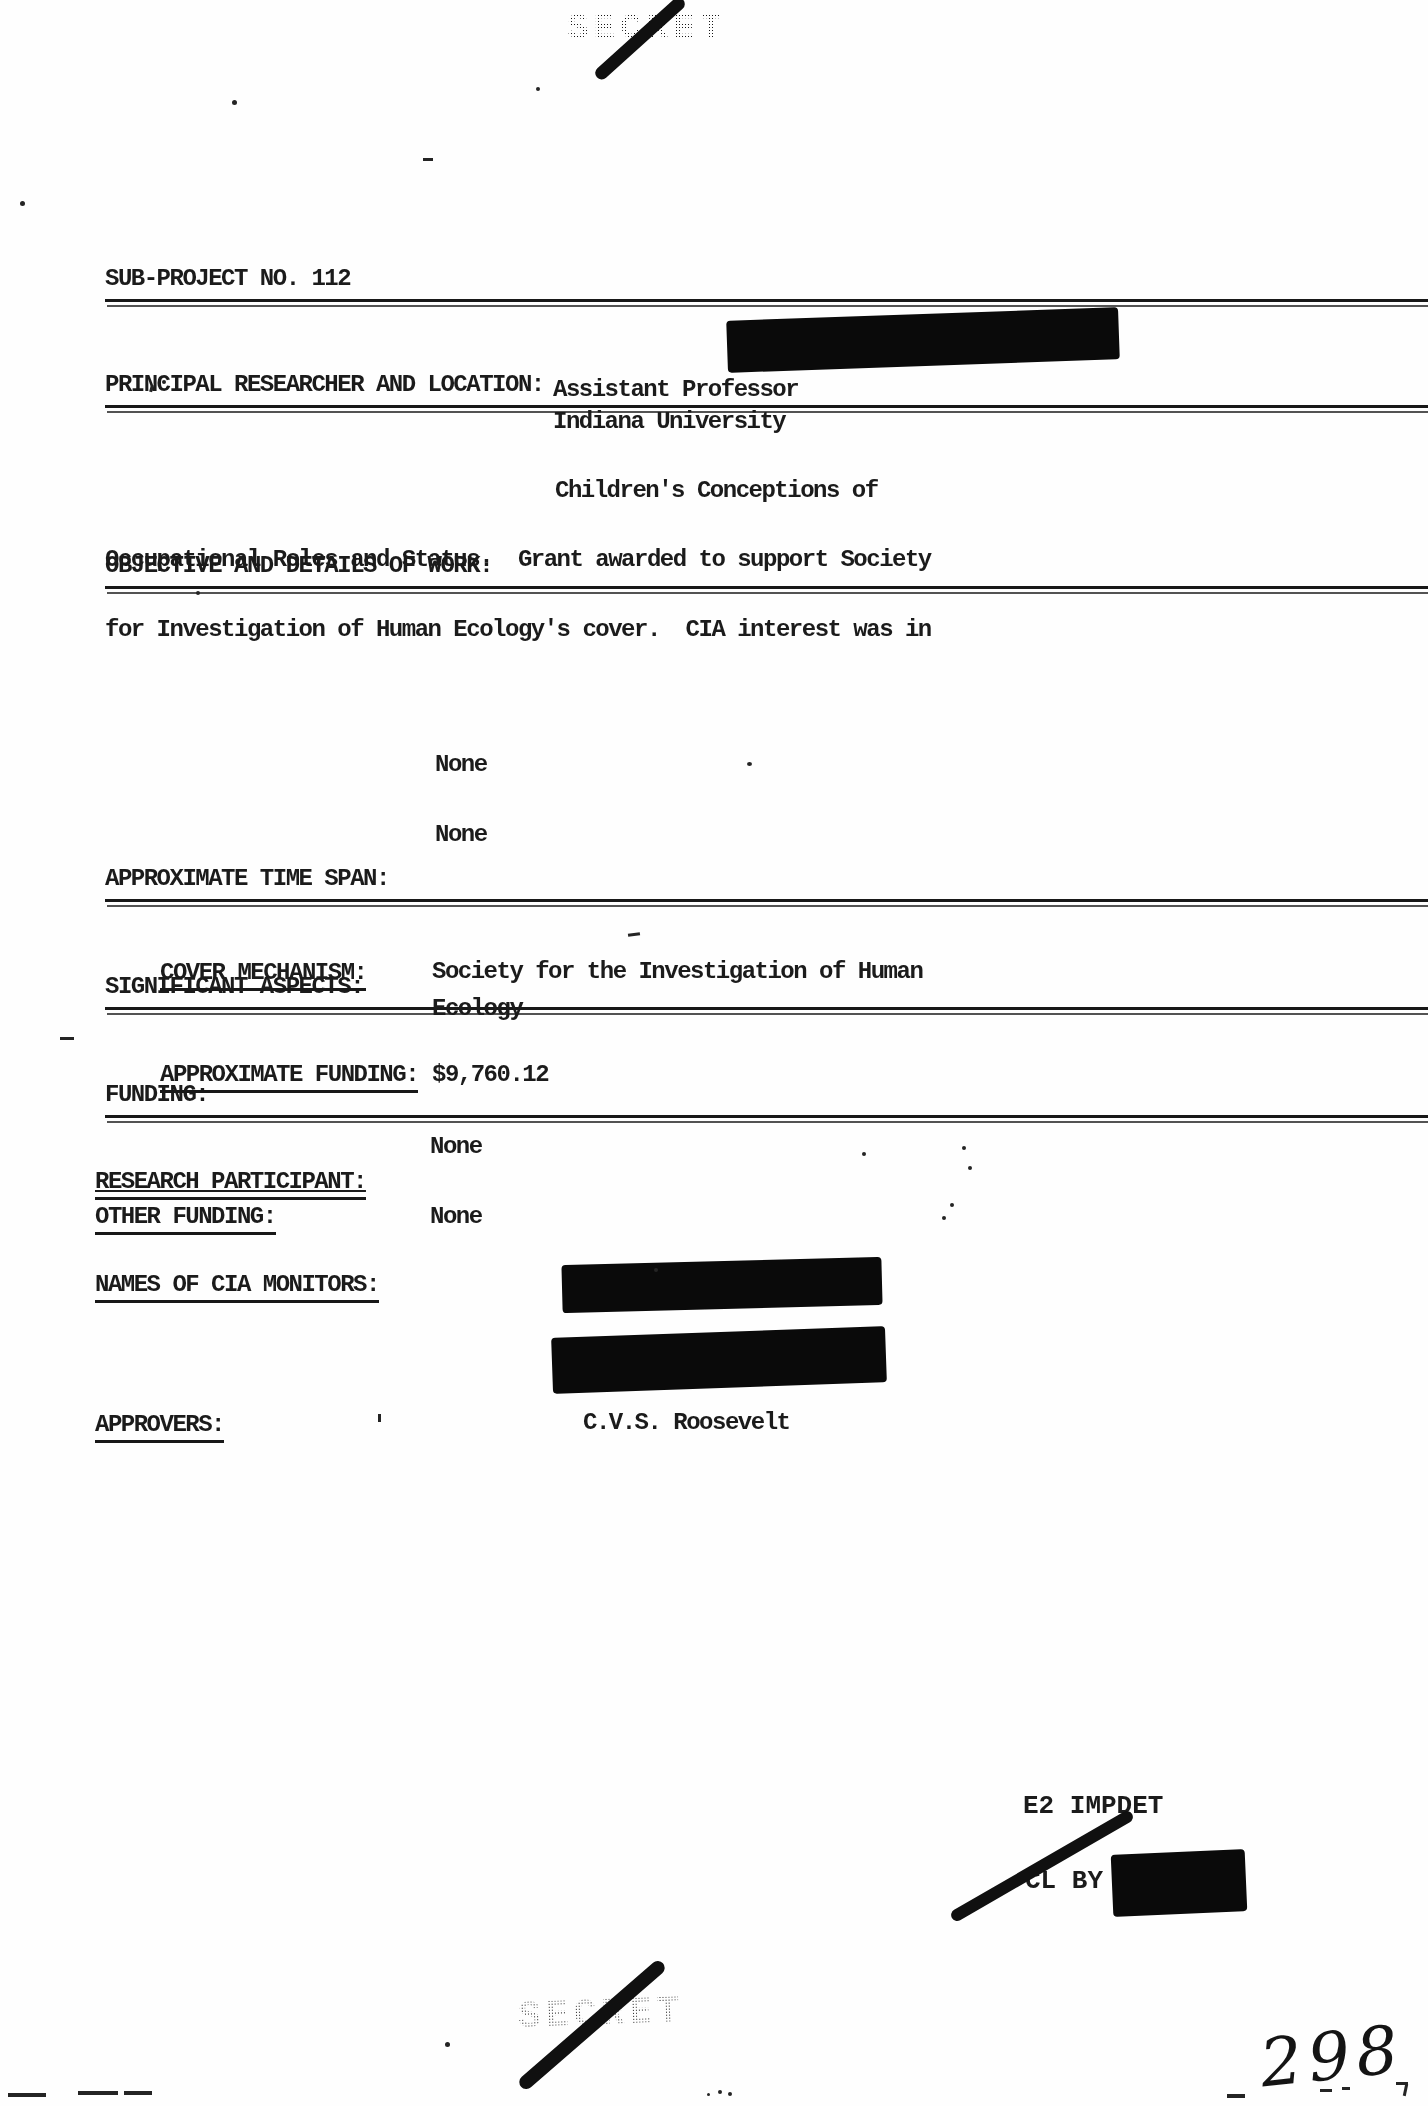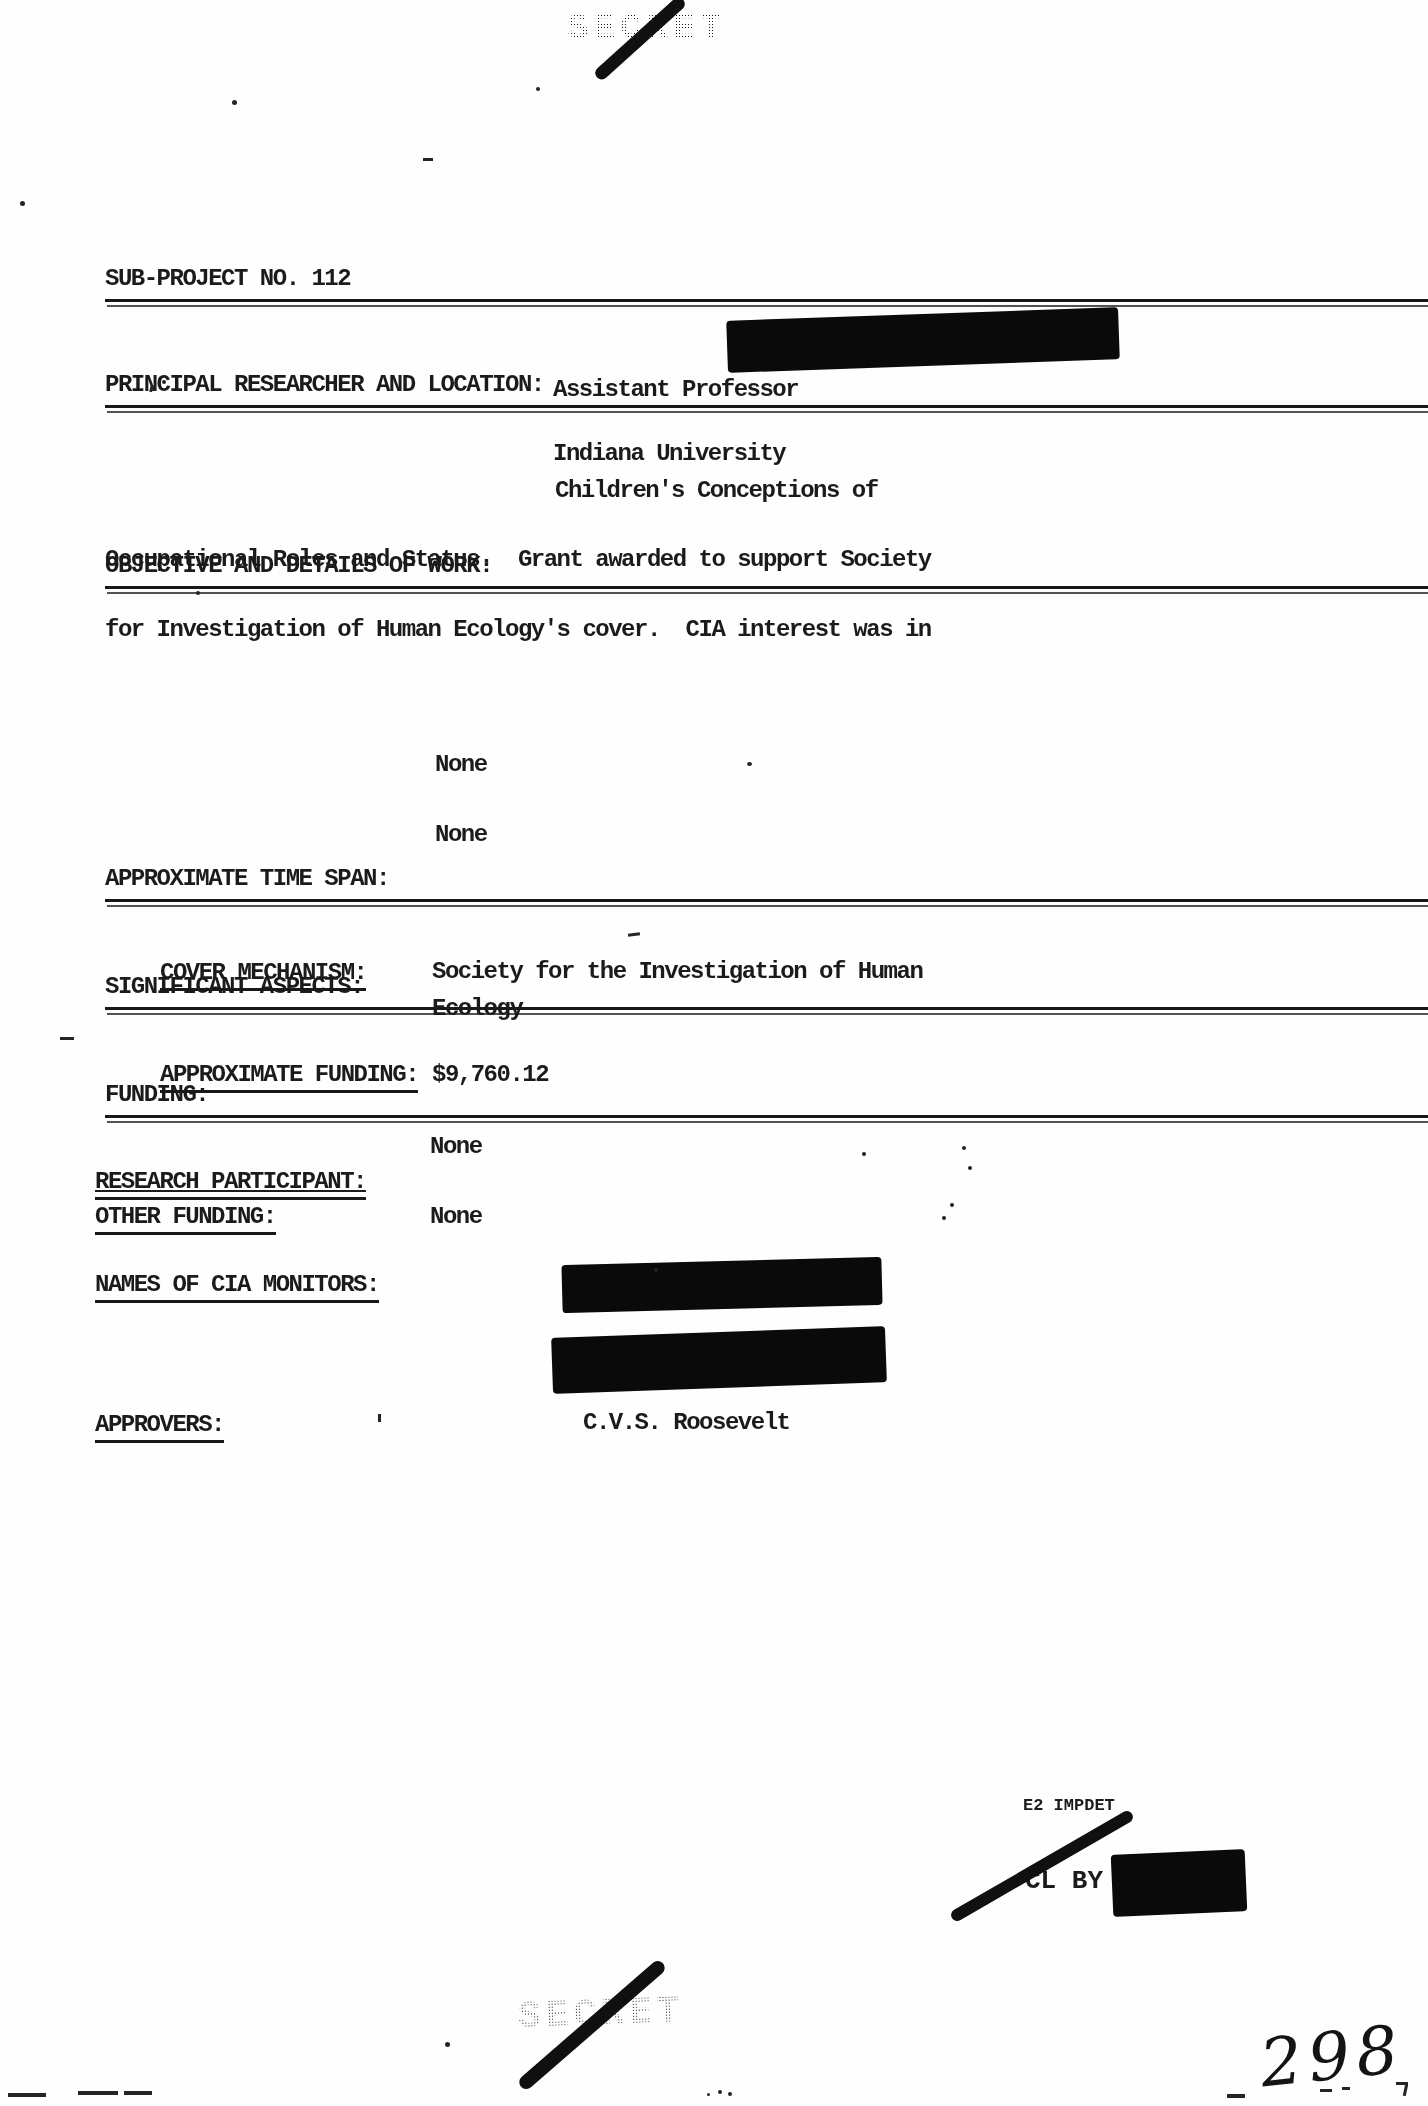--- a/index.html
+++ b/index.html
@@ -61,21 +61,21 @@
 <div class="page">
 
   <div class="abs stamp" style="left:567px; top:8px; font-size:36px;">SECRET</div>
   <div class="slash" style="left:582px; top:32px; width:116px; height:13px; transform:rotate(-42deg);"></div>
 
   <div class="abs doc-text u2" style="left:105px; top:264px;">SUB-PROJECT NO. 112</div>
 
   <div class="abs doc-text u2" style="left:105px; top:332px;">PRINCIPAL RESEARCHER AND LOCATION:</div>
   <div class="redaction" style="left:727px; top:314px; width:392px; height:52px; transform:rotate(-2deg);"></div>
   <div class="abs doc-text" style="left:553px; top:375px;">Assistant Professor</div>
-  <div class="abs doc-text" style="left:553px; top:407px;margin-top:32px;">Indiana University</div>
+  <div class="abs doc-text" style="left:553px; top:407px;">Indiana University</div>
 
   <div class="abs doc-text u2" style="left:105px; top:475px;">OBJECTIVE AND DETAILS OF WORK:</div>
   <div class="abs doc-text" style="left:555px; top:476px;text-align:right;">Children's Conceptions of</div>
   <div class="abs doc-text" style="left:105px; top:545px;">Occupational Roles and Status.  Grant awarded to support Society</div>
   <div class="abs doc-text" style="left:105px; top:615px;">for Investigation of Human Ecology's cover.  CIA interest was in</div>
 
   <div class="abs doc-text u2" style="left:105px; top:750px;">APPROXIMATE TIME SPAN:</div>
   <div class="abs doc-text" style="left:435px; top:750px;">None</div>
 
   <div class="abs doc-text u2" style="left:105px; top:820px;">SIGNIFICANT ASPECTS:</div>
@@ -96,21 +96,21 @@
   <div class="abs doc-text u" style="left:95px; top:1202px;">OTHER FUNDING:</div>
   <div class="abs doc-text" style="left:430px; top:1202px;">None</div>
 
   <div class="abs doc-text u" style="left:95px; top:1270px;">NAMES OF CIA MONITORS:</div>
   <div class="redaction" style="left:562px; top:1261px; width:320px; height:48px; transform:rotate(-1.5deg);"></div>
   <div class="redaction" style="left:552px; top:1332px; width:334px; height:56px; transform:rotate(-2deg);"></div>
 
   <div class="abs doc-text u" style="left:95px; top:1410px;">APPROVERS:</div>
   <div class="abs doc-text" style="left:583px; top:1408px;">C.V.S. Roosevelt</div>
 
-  <div class="abs doc-text" style="left:1023px; top:1791px; font-size:17px; letter-spacing:0;">E2 IMPDET</div>
+  <div class="abs doc-text" style="left:1023px; top:1791px; font-size:26px; letter-spacing:0;">E2 IMPDET</div>
   <div class="abs doc-text" style="left:1025px; top:1866px; font-size:26px; letter-spacing:0;">CL BY</div>
   <div class="redaction" style="left:1112px; top:1852px; width:134px; height:62px; transform:rotate(-2.5deg);"></div>
   <div class="slash" style="left:938px; top:1860px; width:208px; height:12px; transform:rotate(-30deg);"></div>
 
   <div class="abs stamp" style="left:518px; top:1992px; font-size:38px; transform:rotate(-2deg);">SECRET</div>
   <div class="slash" style="left:498px; top:2018px; width:188px; height:14px; transform:rotate(-41deg);"></div>
 
   <div class="abs handwriting" style="left:1260px; top:2018px; font-size:66px; transform:rotate(-6deg);">298</div>
 
   <div class="speck dot" style="left:232px; top:100px; width:5px; height:5px;"></div>

